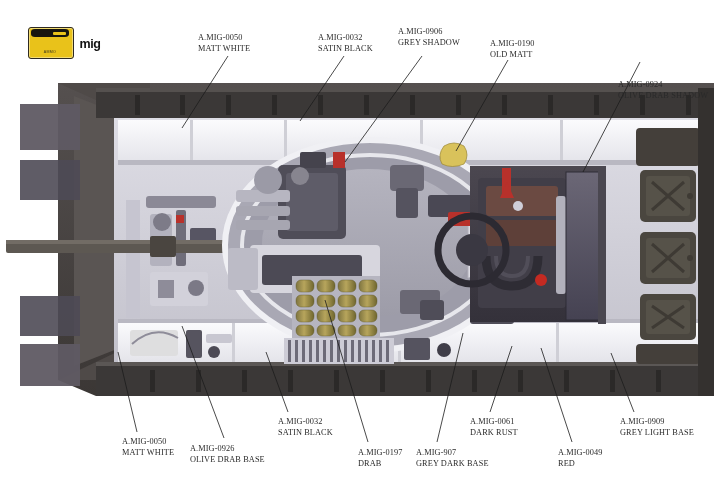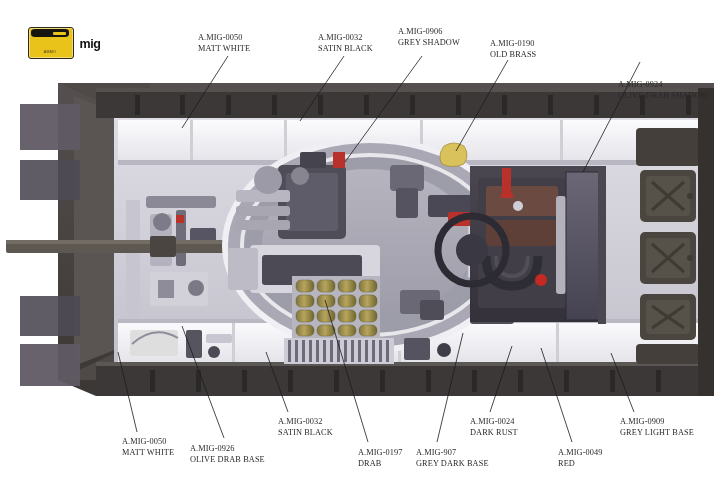--- a/index.html
+++ b/index.html
@@ -337,21 +337,21 @@
       <div class="lbl" style="left: 318px; top: 33px;">
         <span class="c">A.MIG-0032</span>
         <span class="c">SATIN BLACK</span>
       </div>
       <div class="lbl" style="left: 398px; top: 27px;">
         <span class="c">A.MIG-0906</span>
         <span class="c">GREY SHADOW</span>
       </div>
       <div class="lbl" style="left: 490px; top: 39px;">
         <span class="c">A.MIG-0190</span>
-        <span class="c">OLD BRASS</span>
+        <span class="c">OLD MATT</span>
       </div>
       <div class="lbl" style="left: 618px; top: 41px; margin-top: 39px;">
         <span class="c">A.MIG-0924</span>
         <span class="c">OLIVE DRAB SHADOW</span>
       </div>
       <div class="lbl" style="left: 122px; top: 437px;">
         <span class="c">A.MIG-0050</span>
         <span class="c">MATT WHITE</span>
       </div>
       <div class="lbl" style="left: 190px; top: 444px;">
@@ -364,21 +364,21 @@
       </div>
       <div class="lbl" style="left: 358px; top: 448px;">
         <span class="c">A.MIG-0197</span>
         <span class="c">DRAB</span>
       </div>
       <div class="lbl" style="left: 416px; top: 448px;">
         <span class="c">A.MIG-907</span>
         <span class="c">GREY DARK BASE</span>
       </div>
       <div class="lbl" style="left: 470px; top: 417px;">
-        <span class="c">A.MIG-0024</span>
+        <span class="c">A.MIG-0061</span>
         <span class="c">DARK RUST</span>
       </div>
       <div class="lbl" style="left: 558px; top: 448px;">
         <span class="c">A.MIG-0049</span>
         <span class="c">RED</span>
       </div>
       <div class="lbl" style="left: 620px; top: 417px;">
         <span class="c">A.MIG-0909</span>
         <span class="c">GREY LIGHT BASE</span>
       </div>

